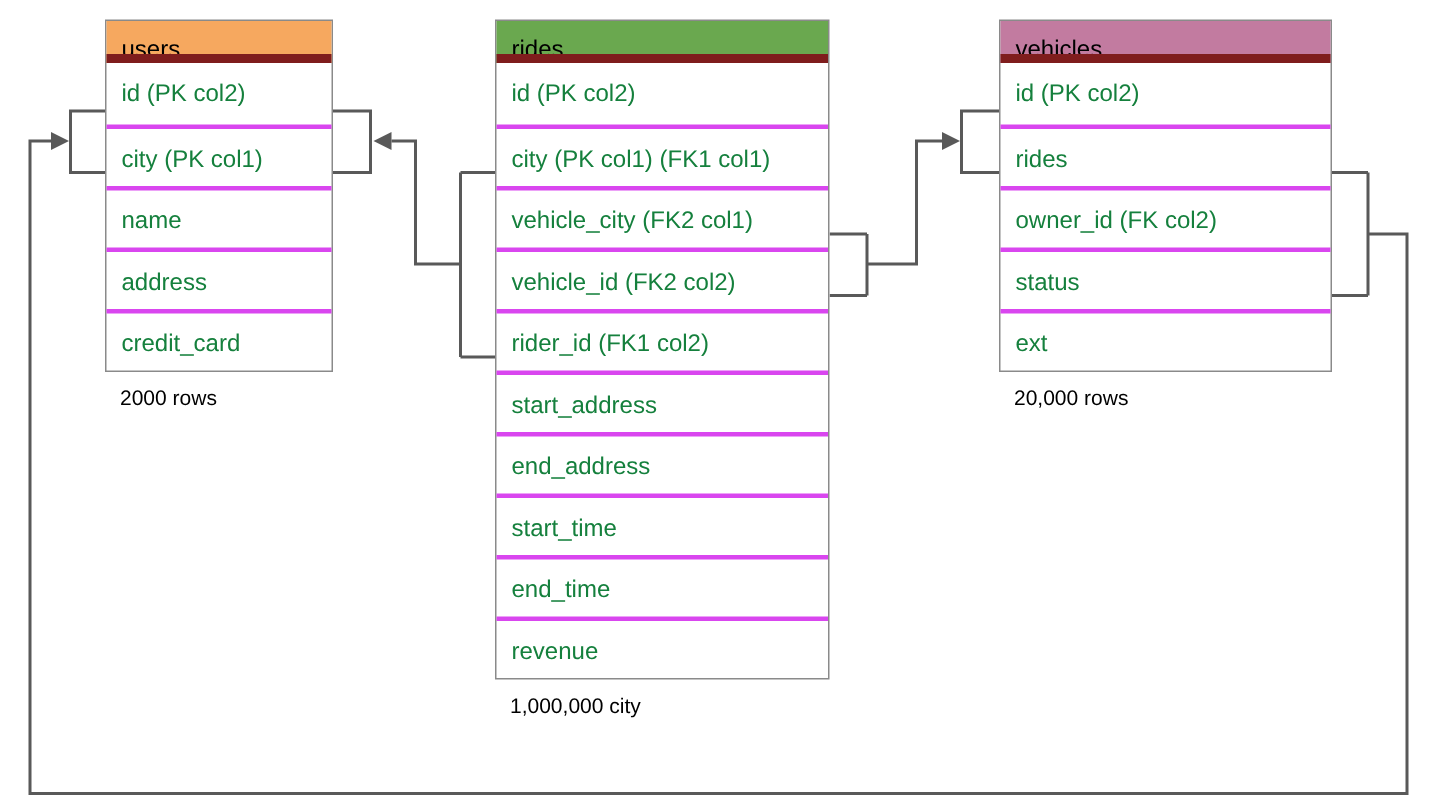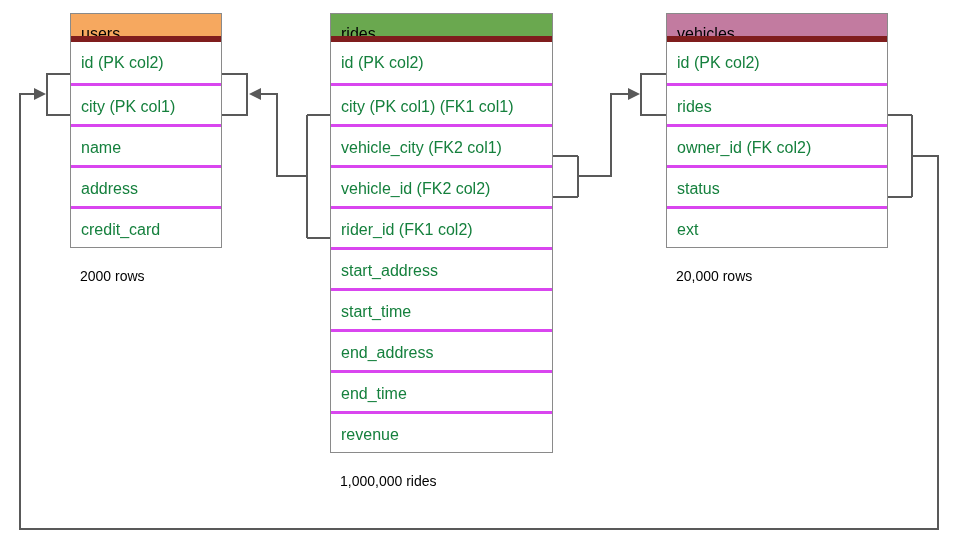--- a/index.html
+++ b/index.html
@@ -58,21 +58,21 @@
     padding: 0 10px;
     font-size: 16px;
     color: #15803d;
     white-space: nowrap;
     overflow: hidden;
   }
   .row + .row {
     border-top: 3px solid #d946ef;
   }
   .rowcount {
-    margin-top: 20px;
+    margin-top: 9px;
     padding-left: 10px;
     font-size: 14px;
     color: #000000;
     white-space: nowrap;
   }
   #table-users   { left: 70px;  top: 13px; width: 152px; }
   #table-rides   { left: 330px; top: 13px; width: 223px; }
   #table-vehicles{ left: 666px; top: 13px; width: 222px; }
 </style>
 </head>
@@ -112,27 +112,27 @@
   <div class="table-wrap" id="table-rides">
     <div class="tbox">
       <div class="thead" style="background: rgb(106, 168, 79);">rides</div>
       <div>
           <div class="row">id (PK col2)</div>
           <div class="row">city (PK col1) (FK1 col1)</div>
           <div class="row">vehicle_city (FK2 col1)</div>
           <div class="row">vehicle_id (FK2 col2)</div>
           <div class="row">rider_id (FK1 col2)</div>
           <div class="row">start_address</div>
+          <div class="row">end_address</div>
           <div class="row">start_time</div>
-          <div class="row">end_address</div>
           <div class="row">end_time</div>
           <div class="row">revenue</div>
         </div>
     </div>
-    <div class="rowcount">1,000,000 rides</div>
+    <div class="rowcount">1,000,000 city</div>
   </div>
 
   <div class="table-wrap" id="table-vehicles">
     <div class="tbox">
       <div class="thead" style="background: rgb(194, 123, 160);">vehicles</div>
       <div>
           <div class="row">id (PK col2)</div>
           <div class="row">rides</div>
           <div class="row">owner_id (FK col2)</div>
           <div class="row">status</div>

